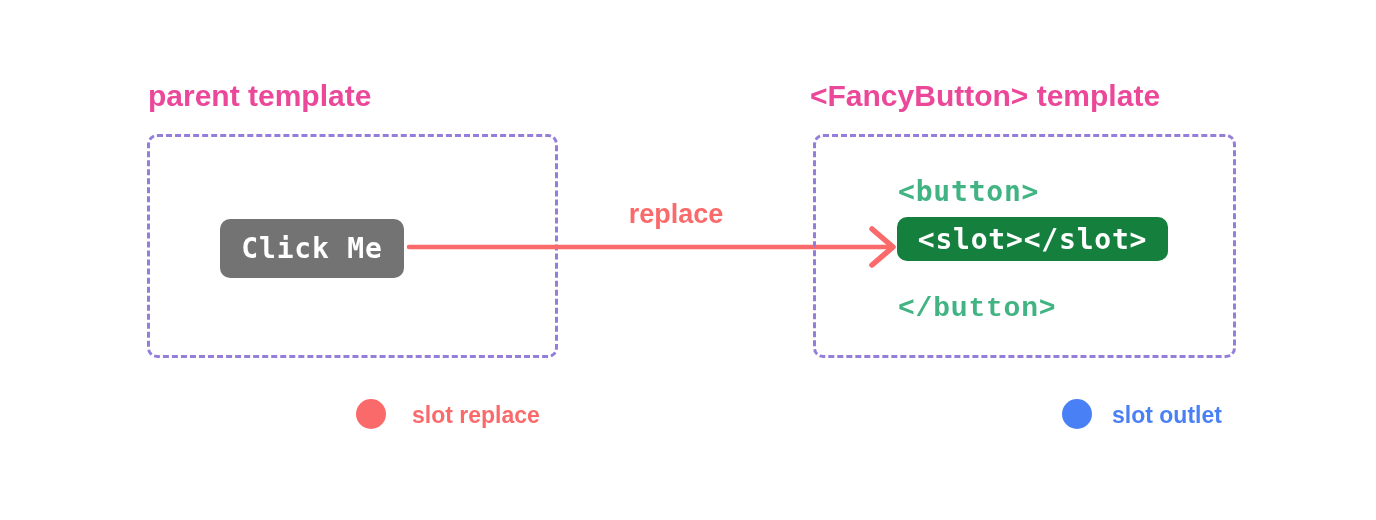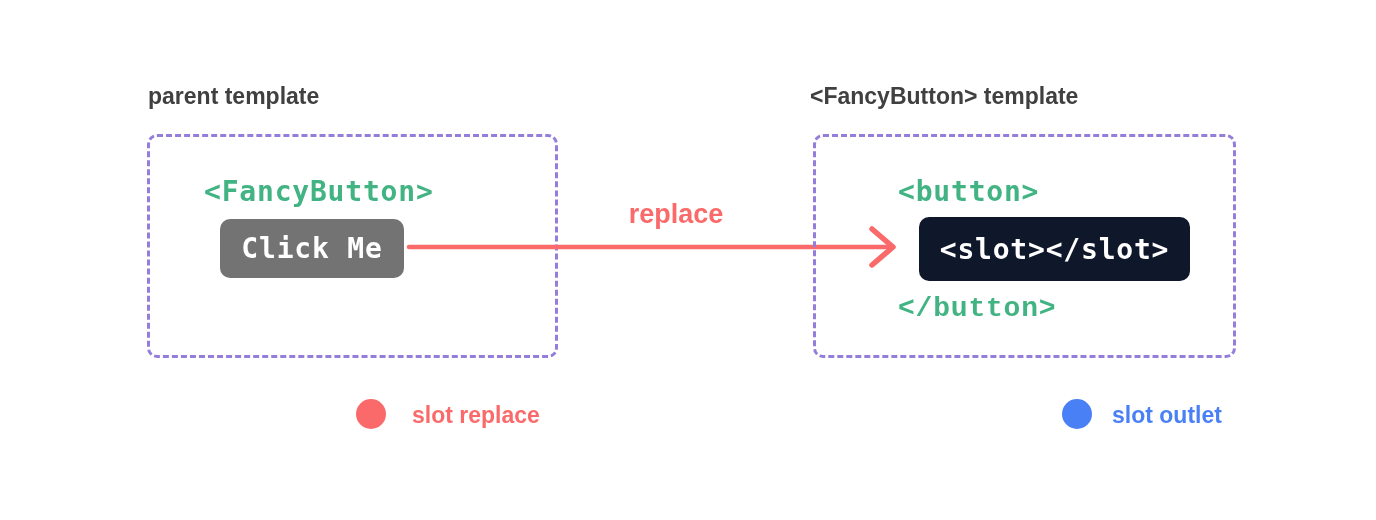--- a/index.html
+++ b/index.html
@@ -11,23 +11,23 @@
     position: relative;
     width: 1376px;
     height: 520px;
     background: #ffffff;
     overflow: hidden;
     font-family: "Liberation Sans", sans-serif;
   }
   .panel-title {
     position: absolute;
     top: 83px;
-    font-size: 23px;
+    font-size: 30px;
     font-weight: 700;
-    color: #404040;
+    color: #ec4899;
     line-height: 26px;
     white-space: nowrap;
   }
   .panel-title.left  { left: 148px; }
   .panel-title.right { left: 810px; }
 
   .dashed-box {
     position: absolute;
     top: 134px;
     height: 224px;
@@ -67,23 +67,22 @@
     color: #ffffff;
     white-space: nowrap;
   }
   .fancy-button {
     left: 220px; top: 219px;
     width: 184px; height: 59px;
     background: #737373;
   }
   .slot-box {
     left: 897px; top: 217px;
-    width: 271px; height: 64px;
-    background: #0f172a;
-    margin-left: 22px;
+    width: 271px; height: 44px;
+    background: #15803d;
   }
 
   .arrow-svg {
     position: absolute;
     left: 0; top: 0;
     width: 1376px; height: 520px;
     pointer-events: none;
   }
   .arrow-label {
     position: absolute;
@@ -117,21 +116,20 @@
 </style>
 </head>
 <body>
 
 <div class="stage">
 
   <div class="panel-title left">parent template</div>
 
   <div class="dashed-box left-box"></div>
 
-  <div class="code l-open">&lt;FancyButton&gt;</div>
 
   <div class="pill fancy-button">
     <span>Click Me</span>
   </div>
 
 
   <svg class="arrow-svg" viewBox="0 0 1376 520" aria-hidden="true">
     <line x1="409" y1="247" x2="890" y2="247" stroke="#fb6a6a" stroke-width="4.5" stroke-linecap="round"></line>
     <polyline points="872,229 893,247 872,265" fill="none" stroke="#fb6a6a" stroke-width="5.5" stroke-linecap="round" stroke-linejoin="round"></polyline>
   </svg>

